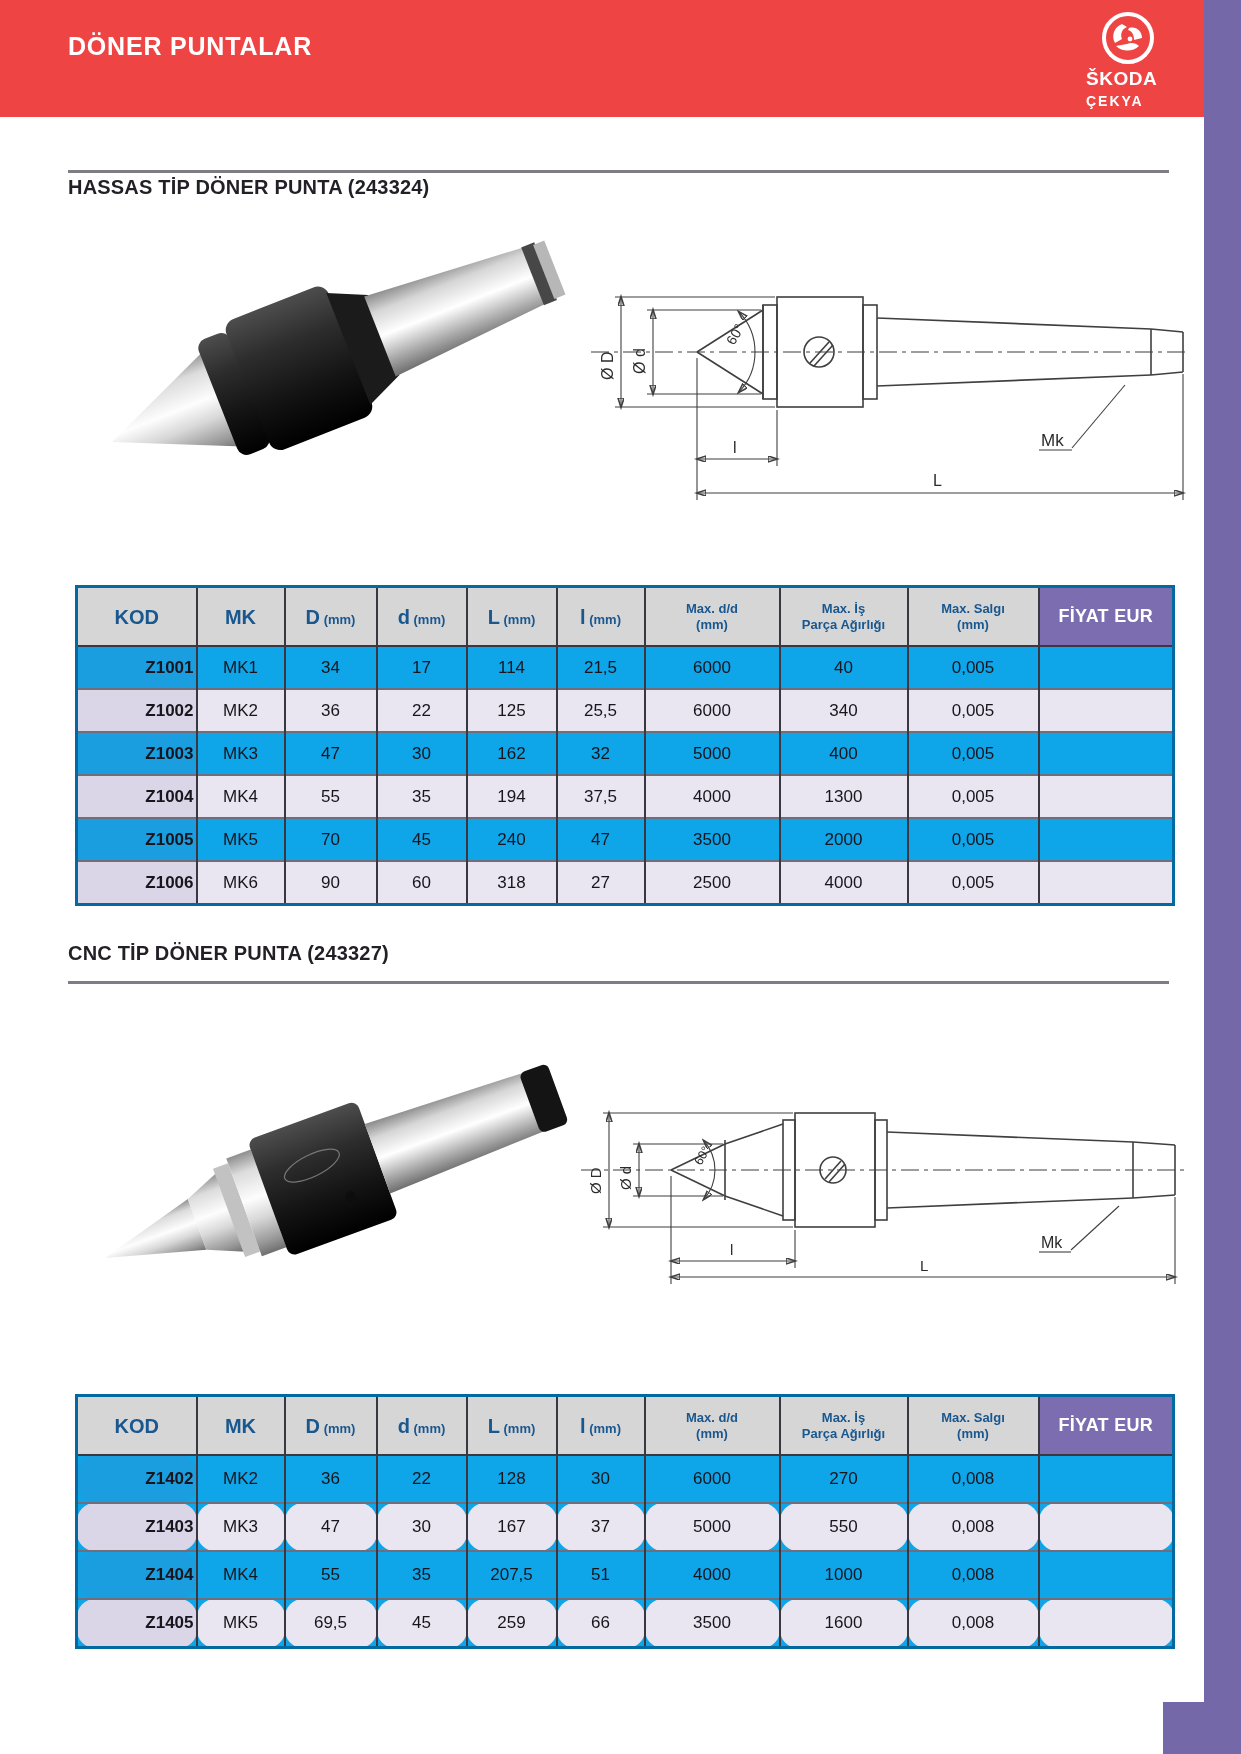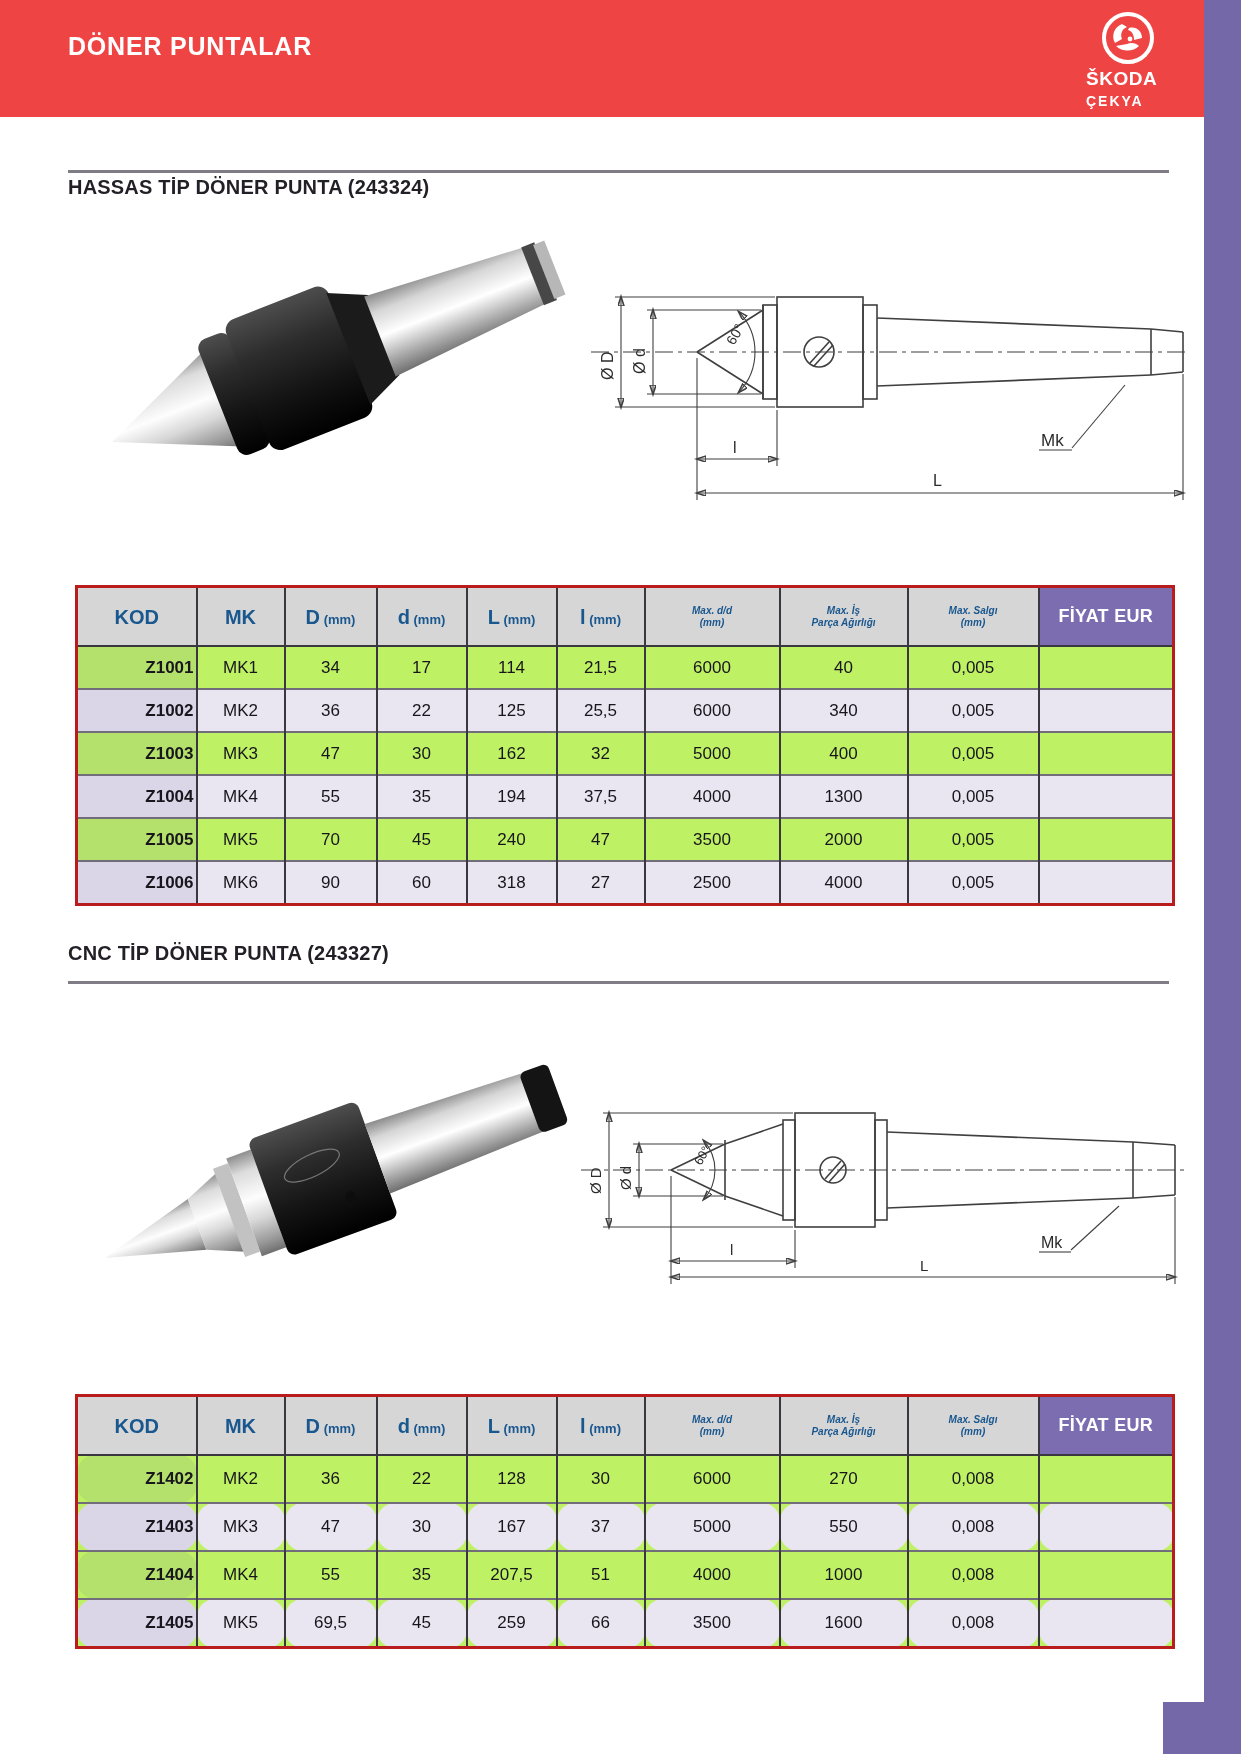--- a/index.html
+++ b/index.html
@@ -36,31 +36,31 @@
   .drawing-1 line,.drawing-1 path,.drawing-1 rect,.drawing-1 circle,
   .drawing-2 line,.drawing-2 path,.drawing-2 rect,.drawing-2 circle{
     stroke:#3f3f3f;fill:none;stroke-width:1.6;
   }
   .dim{stroke-width:1.1 !important;}
   .cl{stroke-width:1.1 !important;stroke-dasharray:18 5 4 5;}
   .dtext{fill:#2b2b2b;stroke:none !important;font-family:"Liberation Sans",sans-serif;}
   
   table.spec{
     position:absolute;left:75px;width:1097px;border-collapse:collapse;table-layout:fixed;
-    background:#bef264;border:3px solid #b91c1c;
+    background:#0ea5e9;border:3px solid #0369a1;
   }
   #table-1{top:585px;} #table-2{top:1394px;}
   .spec th,.spec td{border-left:2px solid #3a3740;text-align:center;vertical-align:middle;padding:0 2px;}
   .spec th:first-child,.spec td:first-child{border-left:none;}
   .spec thead th{
     background:#d7d6d6;color:#19578f;font-size:20px;font-weight:bold;height:57px;
     border-bottom:2px solid #3a3740;line-height:1.2;
   }
   .spec thead th .unit{font-size:13px;}
-  .spec thead th.stacked{font-size:10px;font-style:italic;}
+  .spec thead th.stacked{font-size:13px;}
   .spec thead th.price{background:#7c6db1;color:#ffffff;font-size:18px;letter-spacing:.3px;}
   .spec tbody td{height:41px;font-size:17px;color:#18151c;border-top:2px solid #716d7b;}
   #table-2 tbody td{height:46px;border-radius:18px;}
   .spec tbody tr:nth-child(even){background:#e9e5f1;}
   .spec tbody td.kod{background:rgba(117,104,168,0.12);font-weight:bold;text-align:right;}
 </style>
 </head>
 <body>
 
 <div class="page">

